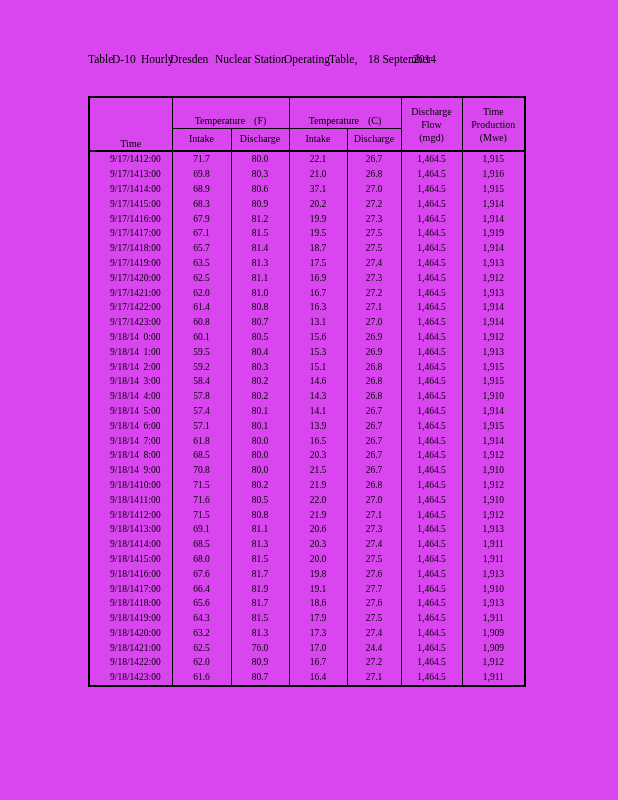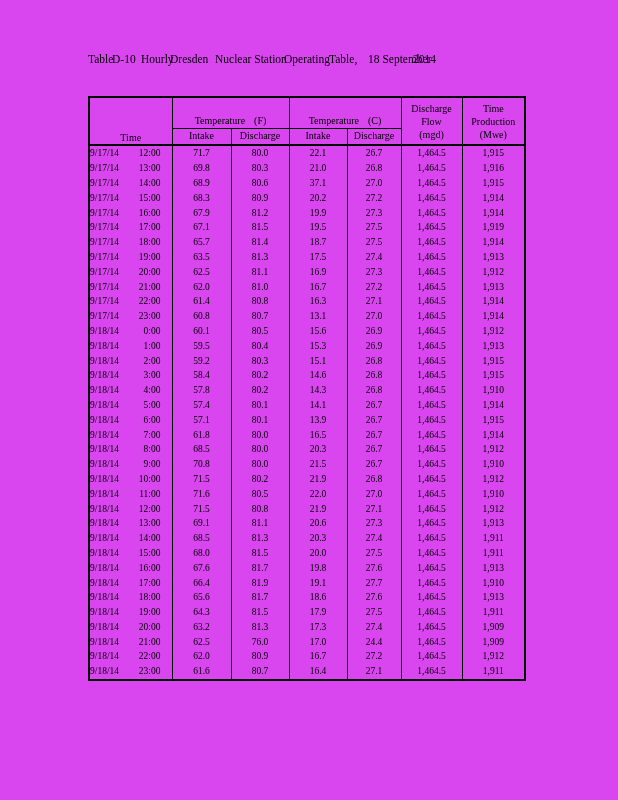--- a/index.html
+++ b/index.html
@@ -46,21 +46,21 @@
     overflow: hidden;
     white-space: nowrap;
   }
   thead th {
     border: 1px solid #000;
     font-size: 10px;
     line-height: 12.5px;
     vertical-align: middle;
   }
   thead tr.hrow1 { height: 31px; }
-  thead tr.hrow2 { height: 17px; margin-top: 28px; }
+  thead tr.hrow2 { height: 23px; margin-top: 28px; }
   thead { border-bottom: 2.5px solid #000; }
   th.time-h { vertical-align: bottom; padding-bottom: 2px; }
   th.group-h { vertical-align: bottom; padding-bottom: 2px; }
   .group-inner {
     display: flex;
     justify-content: center;
     gap: 9px;
     margin-top: 16px;
   }
   th.tall-h { vertical-align: middle; line-height: 13px; }
@@ -70,21 +70,21 @@
     border-top: 0;
     border-bottom: 0;
     font-size: 9.5px;
     text-align: center;
     vertical-align: middle;
     height: 14.8px;
   }
   .time-inner {
     display: flex;
     justify-content: space-between;
-    padding: 0 11px 0 0;
+    padding: 0 11px 0 20px;
   }
 </style>
 </head>
 <body>
 
 <div class="page">
 
   <div class="doc-title">
     <span style="left:88px">Table</span>
     <span style="left:112px">D-10</span>

